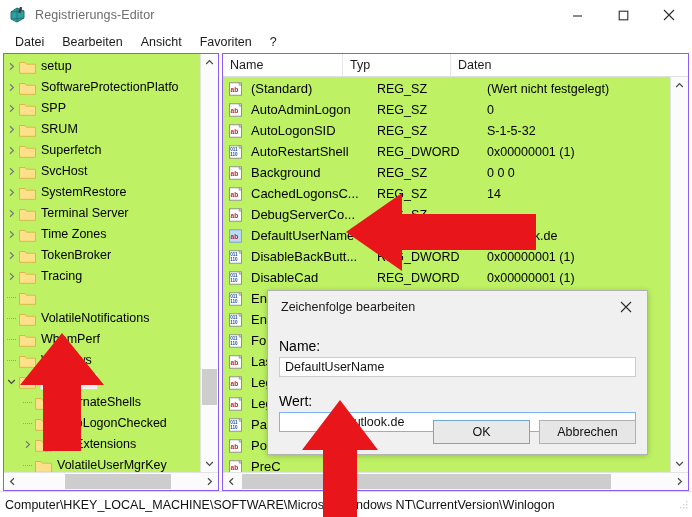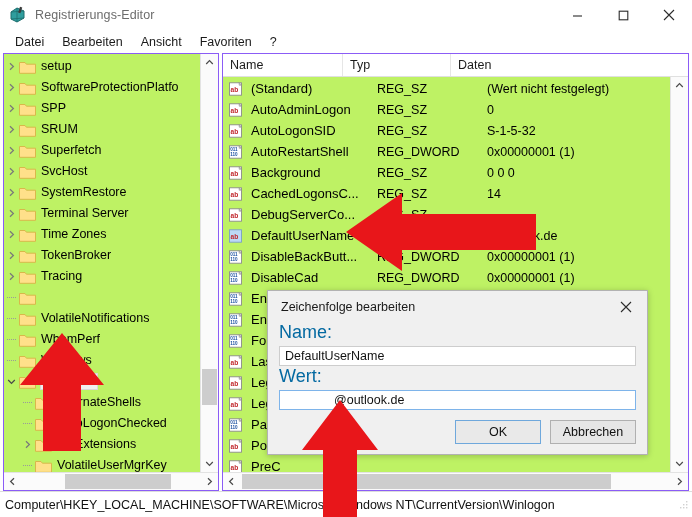--- a/index.html
+++ b/index.html
@@ -83,26 +83,26 @@
   .dialog{
     position:absolute;left:267px;top:290px;width:379px;height:163px;
     background:#f0f0f0;border:1px solid #b2b2b2;
     box-shadow:0 1px 6px rgba(0,0,0,.22);
     display:flex;flex-direction:column;z-index:40;
   }
   .dlg-title{height:31px;flex:0 0 31px;display:flex;align-items:center;background:#f0f0f0;}
   .dlg-title-text{font-size:12.5px;color:#1a1a1a;padding-left:13px;}
   .dlg-close{margin-left:auto;width:42px;height:31px;display:flex;align-items:center;justify-content:center;}
   .dlg-body{flex:1;background:#f0f0f0;padding:0 11px;box-sizing:border-box;position:relative;}
-  .dlg-label{font-size:18px;color:#0369a1;margin-top:0;margin-bottom:3px;}
+  .dlg-label{font-size:14px;color:#000000;margin-top:16px;margin-bottom:3px;}
   .dlg-input{height:20px;background:#fff;border:1px solid #cdcdcd;display:flex;align-items:center;padding-left:5px;box-sizing:border-box;font-size:12.5px;color:#111;}
   .dlg-input.focus{border:1px solid #7eb4ea;}
   .dlg-input.focus span{padding-left:49px;}
   .dlg-btnrow{position:absolute;right:11px;bottom:10px;display:flex;gap:9px;}
-  .dlg-btn{width:86px;height:24px;font-size:12.5px;display:flex;align-items:center;justify-content:center;background:#e6e6e6;border:1px solid #b0b0b0;color:#111;box-sizing:border-box;}
+  .dlg-btn{width:97px;height:24px;font-size:12.5px;display:flex;align-items:center;justify-content:center;background:#e6e6e6;border:1px solid #b0b0b0;color:#111;box-sizing:border-box;}
   .dlg-btn.default{border:1px solid #6fa8dc;background:#e9e9e9;}
 
   
   .arrow{position:absolute;z-index:60;}
   #arrow-left{left:346px;top:190px;}
   #arrow-up-tree{left:18px;top:333px;}
   #arrow-up-dialog{left:300px;top:400px;}
 </style>
 </head>
 <body>

